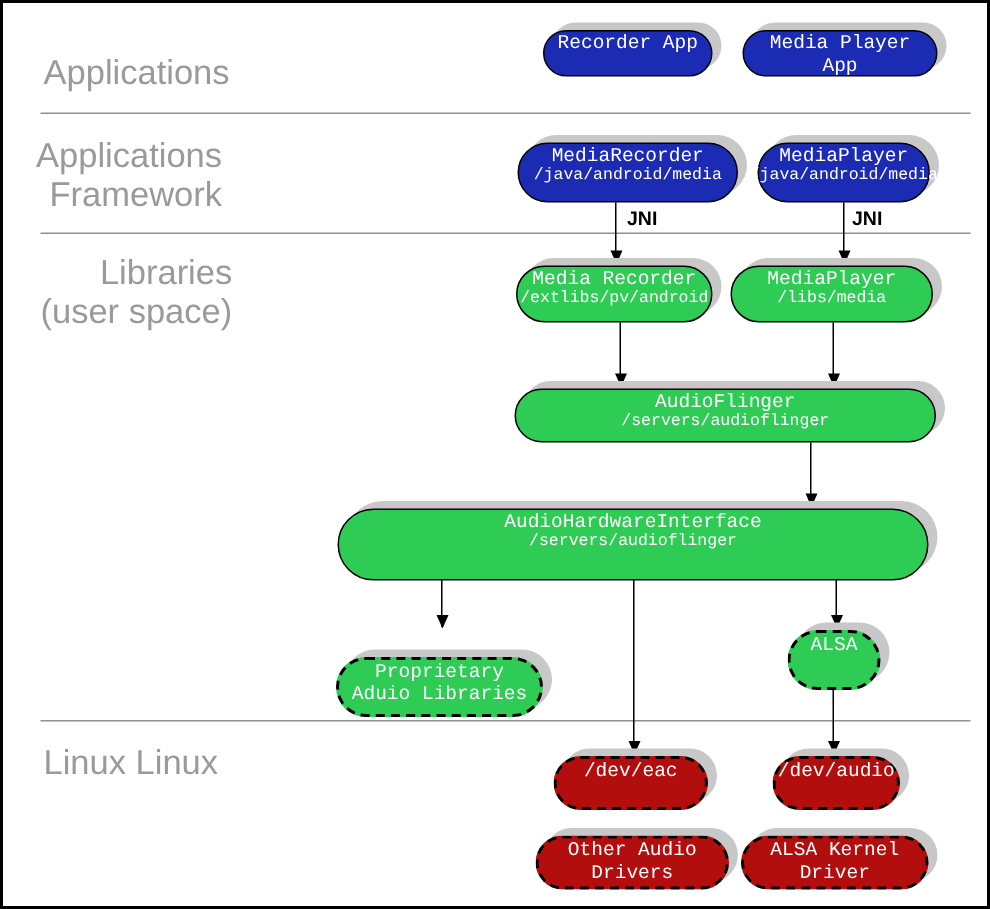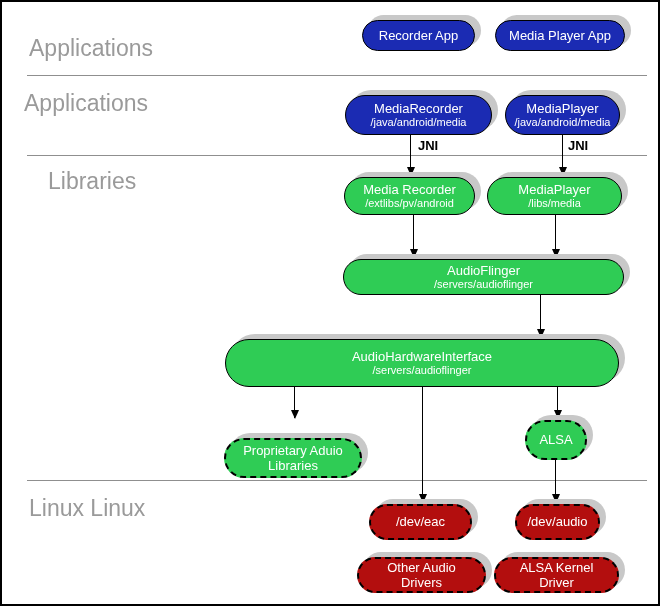--- a/index.html
+++ b/index.html
@@ -28,24 +28,25 @@
   .pill {
     position: absolute;
     box-sizing: border-box;
     border: 1.5px solid #000;
     border-radius: 999px;
     box-shadow: 6px -5px 0 var(--shadow-gray, #c8c8c8);
     color: #fff;
     display: flex;
     flex-direction: column;
     align-items: center;
-    justify-content: center;
+    justify-content: flex-start;
     text-align: center;
     line-height: 1.18;
     padding: 0 8px;
+    font-family: Liberation Mono, monospace;
   }
   .pill.dashed { border: 2px dashed #000; }
   .pill.blue  { background: var(--application-blue, #1b2bb3); }
   .pill.green { background: var(--userspace-green, #2fcc55); }
   .pill.red   { background: var(--kernel-red, #b30e0e); }
   .pill-title { font-size: 13px; }
   .pill-sub   { font-size: 11px; }
   .arrow {
     position: absolute;
     width: 1px;
@@ -73,24 +74,26 @@
 <div id="canvas">
 
   <div class="divider" style="top:73px"></div>
   <div class="divider" style="top:153px"></div>
   <div class="divider" style="top:478px"></div>
 
   <div class="layer-label" style="left:27px;top:33px">Applications</div>
 
   <div class="layer-label" style="left:22px;top:88px">
     <div>Applications</div>
+    <div style="margin-left:9px">Framework</div>
   </div>
 
   <div class="layer-label" style="left:25px;top:166px">
     <div style="margin-left:21px">Libraries</div>
+    <div>(user space)</div>
   </div>
 
   <div class="layer-label" style="left:27px;top:493px">Linux Linux</div>
 
   <div class="arrow" style="left:408px;top:133px;height:40px"></div>
   <div class="arrow" style="left:560px;top:133px;height:40px"></div>
   <div class="arrow" style="left:411px;top:213px;height:42px"></div>
   <div class="arrow" style="left:553px;top:213px;height:42px"></div>
   <div class="arrow" style="left:538px;top:293px;height:42px"></div>
   <div class="arrow" style="left:292px;top:375px;height:41px"></div>

